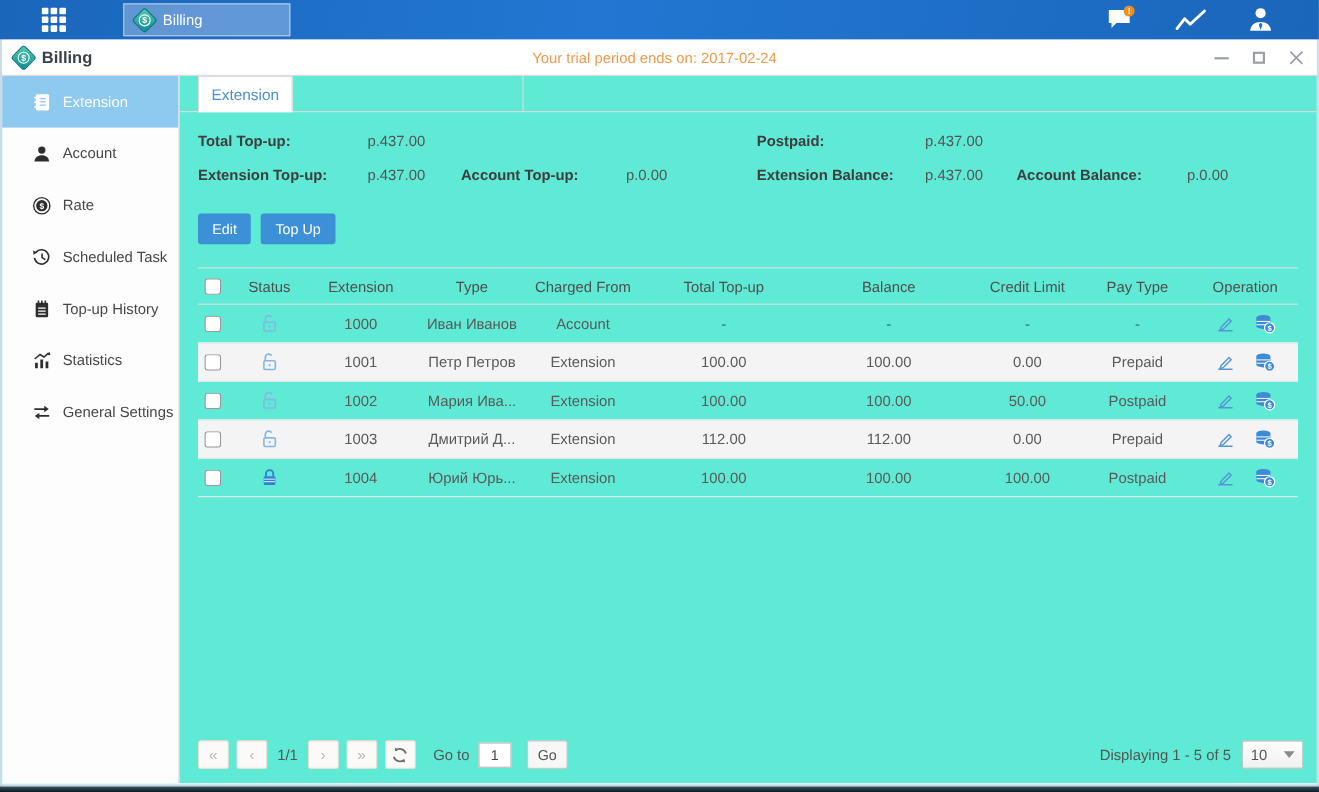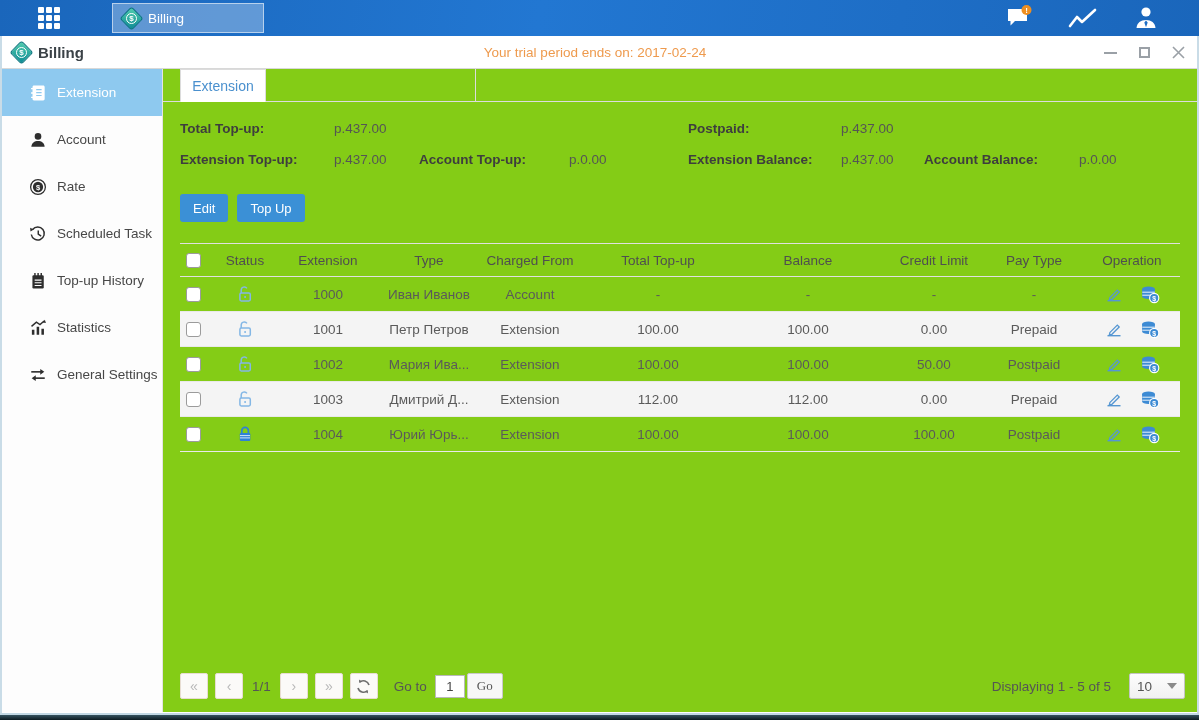--- a/index.html
+++ b/index.html
@@ -23,21 +23,21 @@
   .titlebar { position:relative; height:33px; border-bottom:1px solid #d8d8d8; display:flex; align-items:center; background:#fff; }
   .title-left { display:flex; align-items:center; gap:8px; margin-left:11px; }
   .title-left .app-title { font-size:15px; font-weight:bold; color:#3b4247; }
   .trial { position:absolute; left:50%; transform:translateX(-52%); color:#ee9a4d; font-size:13.5px; }
   .win-controls { position:absolute; right:10px; top:0; height:33px; display:flex; align-items:center; gap:16px; }
   .wc { width:18px; height:18px; display:flex; align-items:center; justify-content:center; cursor:pointer; }
   .wc-min { width:13px; height:2px; background:#9aa0a6; }
   .wc-max { width:11px; height:11px; border:2px solid #9aa0a6; }
 
   
-  .content { display:flex; height:643px; background:#84cc16; }
+  .content { display:flex; height:643px; background:#5eead4; }
   .sidebar { width:167px; background:#fdfdfd; border-right:1px solid #e4e4e4; }
   .side-item { height:47px; display:flex; align-items:center; gap:10px; padding-left:27px; font-size:13.5px; color:#474747; cursor:pointer; }
   .side-item svg { color:#2e2e2e; }
   .side-item .icon-lines { stroke:#fdfdfd; }
   .side-item .icon-fill-bg { fill:#fdfdfd; }
   .side-item.active { background:#8ec9ef; color:#fff; }
   .side-item.active svg { color:#fff; }
   .side-item.active .icon-lines { stroke:#8ec9ef; }
 
   .main { position:relative; flex:1; }
@@ -75,22 +75,22 @@
   .status-icons .lock-closed { display:none; }
   .status-icons.locked .lock-closed { display:flex; }
   .opicon { cursor:pointer; display:flex; }
 
   
   .pagination { position:absolute; left:17px; right:12px; bottom:12px; height:28px; display:flex; align-items:center; font-size:13.5px; color:#555; }
   .pbtn { width:28px; height:26px; border:1px solid #e7ddd2; border-radius:2px; background:#fbfaf8; color:#b8b8b8; display:flex; align-items:center; justify-content:center; margin-right:7px; font-size:14px; cursor:pointer; }
   .pnum { margin:0 9px 0 2px; color:#555; }
   .goto-label { margin:0 8px 0 9px; }
   .goto-input { width:30px; height:23px; border:1px solid #b9b9b9; text-align:center; font-size:13px; color:#444; font-family:"Liberation Sans",sans-serif; }
-  .go-btn { height:26px; border:1px solid #c9c9c9; border-radius:2px; background:#f7f7f7; color:#555; font-size:13px; padding:0 9px; margin-left:2px; font-family:Liberation Serif, serif; cursor:pointer; }
-  .pag-right { margin-left:auto; display:flex; align-items:center; gap:18px;text-align:right; }
+  .go-btn { height:26px; border:1px solid #c9c9c9; border-radius:2px; background:#f7f7f7; color:#555; font-size:13px; padding:0 9px; margin-left:14px; font-family:Liberation Sans, sans-serif; cursor:pointer; }
+  .pag-right { margin-left:auto; display:flex; align-items:center; gap:10px;text-align:right; }
   .pagesize { width:56px; height:26px; border:1px solid #c4c4c4; border-radius:2px; background:linear-gradient(#fdfdfd,#f1f1f1); display:flex; align-items:center; padding:0 7px; cursor:pointer; color:#555; }
   .caret { margin-left:auto; width:0; height:0; border-left:5px solid transparent; border-right:5px solid transparent; border-top:6px solid #8a8a8a; }
 
   
   .bottom-light { position:absolute; left:0; right:0; bottom:5px; height:2px; background:#c2d8e4; }
   .bottom-dark { position:absolute; left:0; right:0; bottom:0; height:5px; background:linear-gradient(#35535f,#0c1a21); }
 </style>
 </head>
 <body>
 

